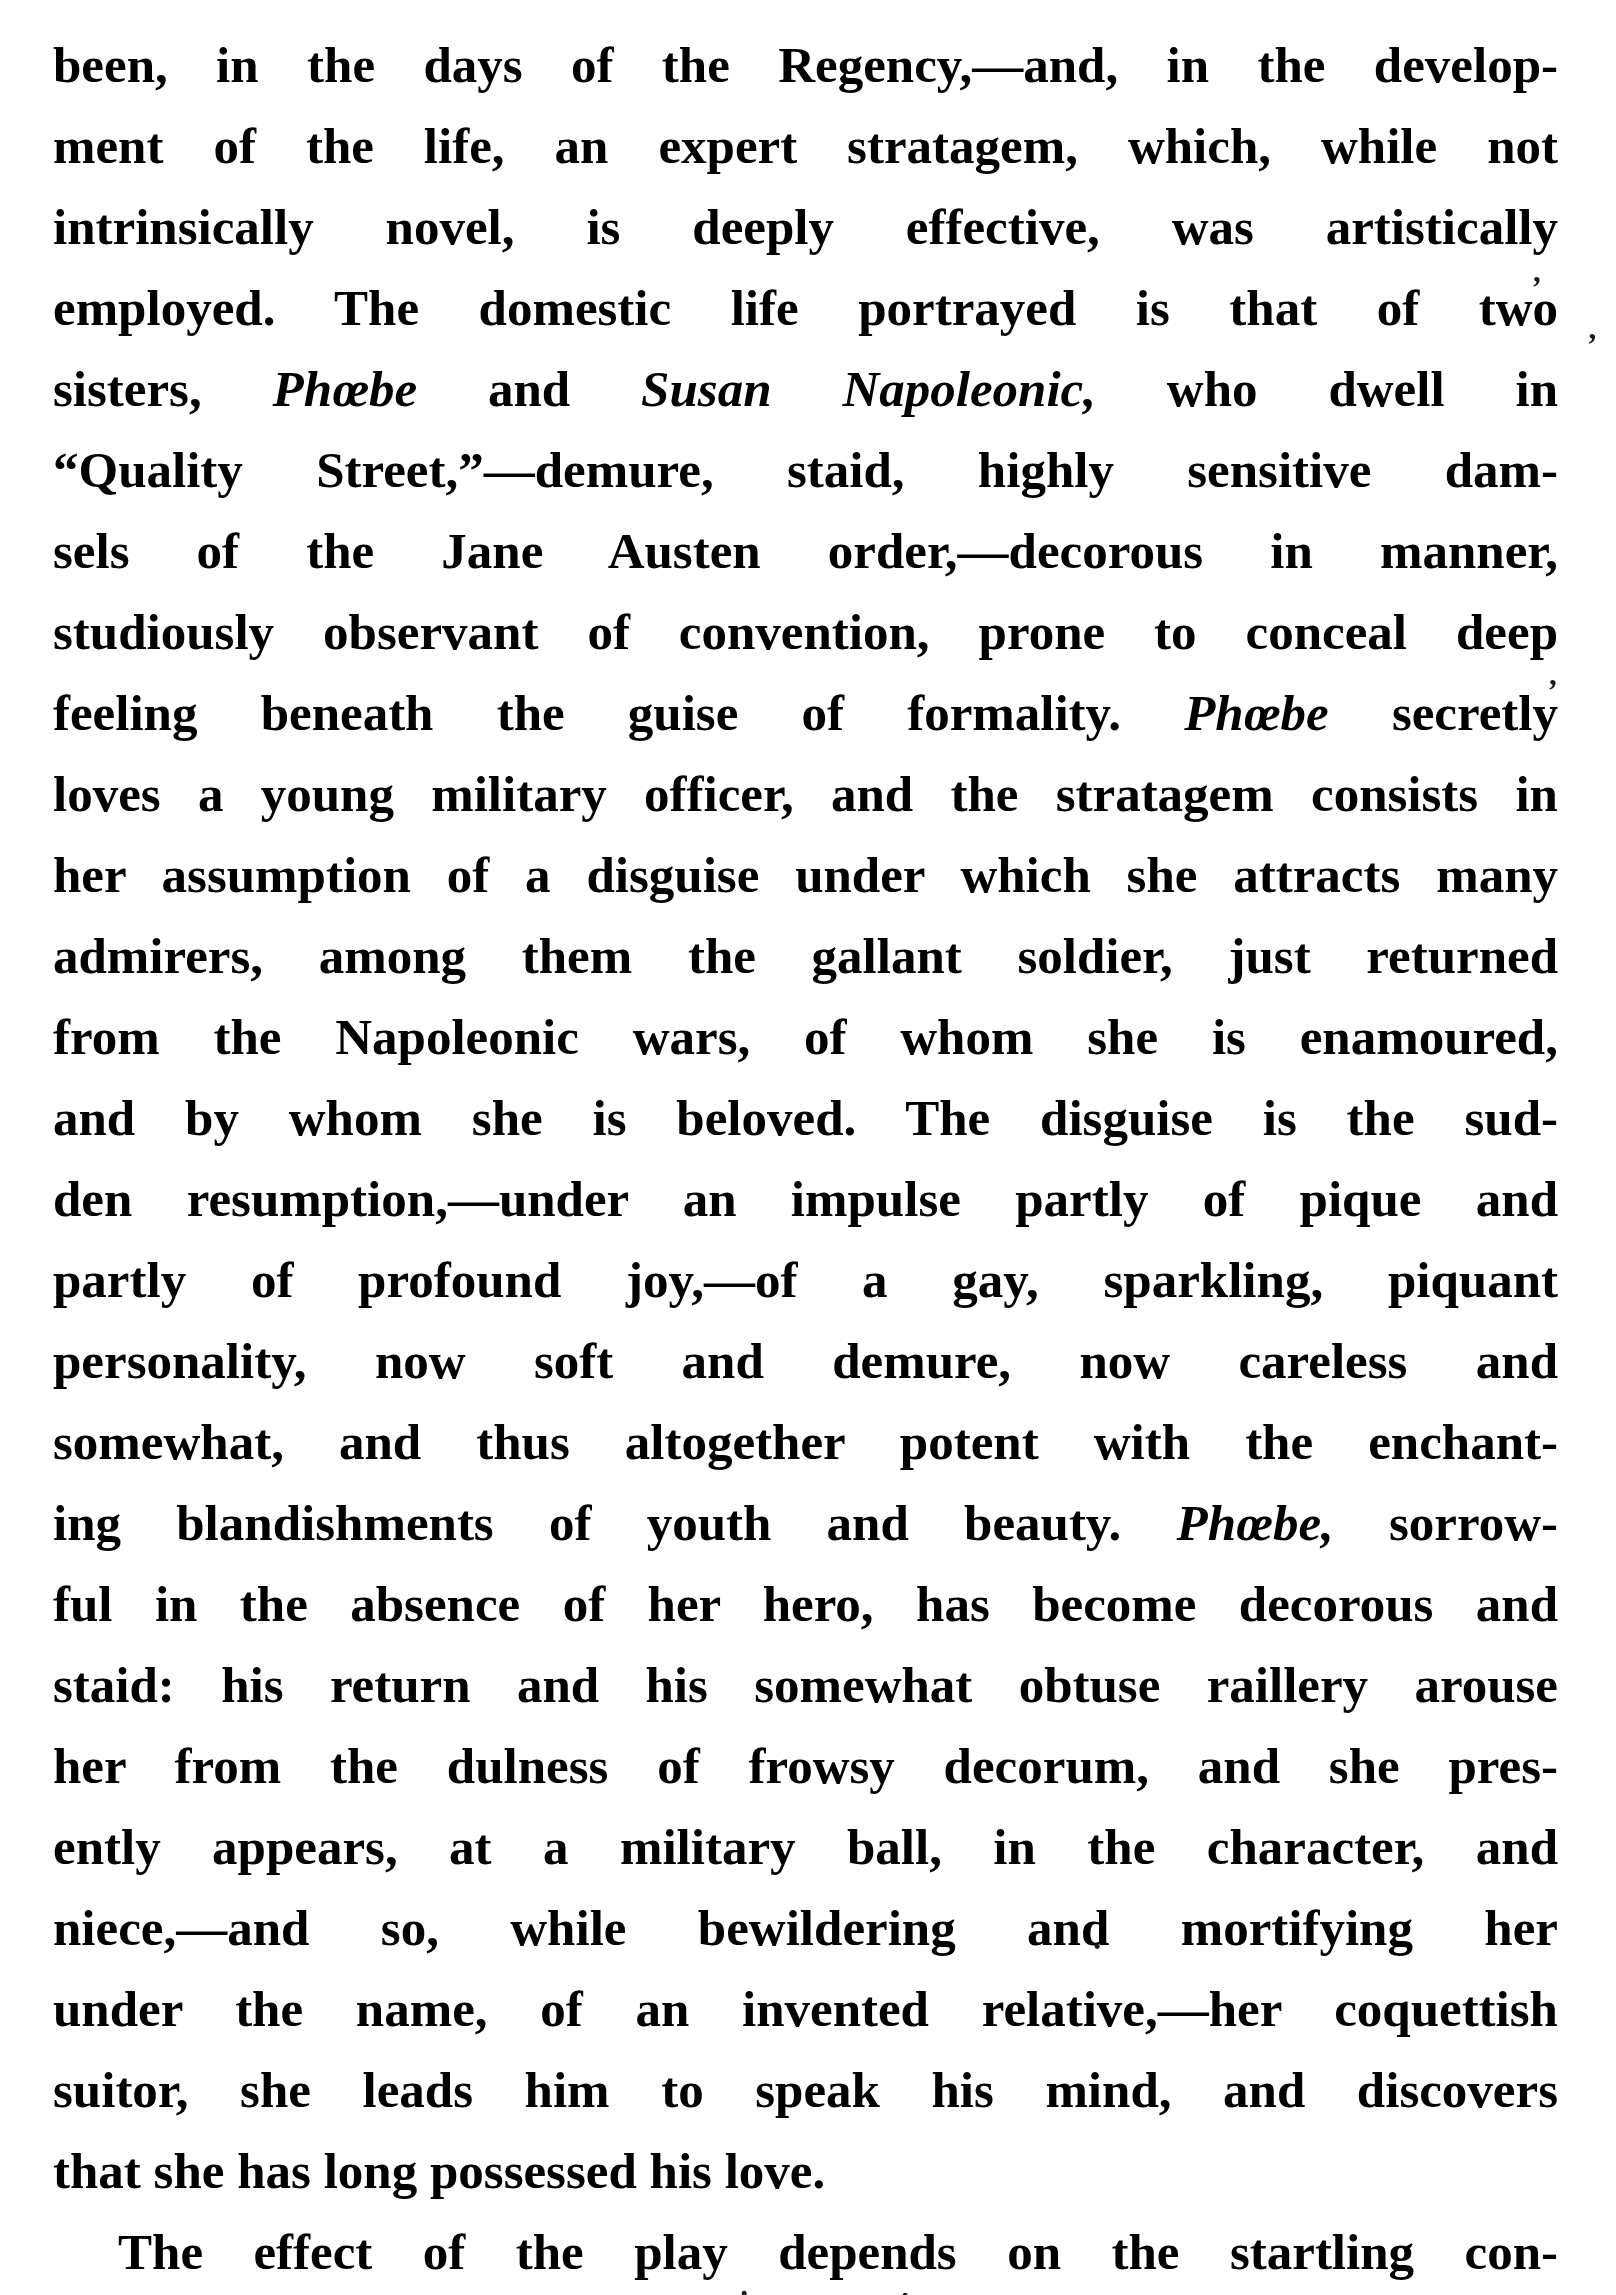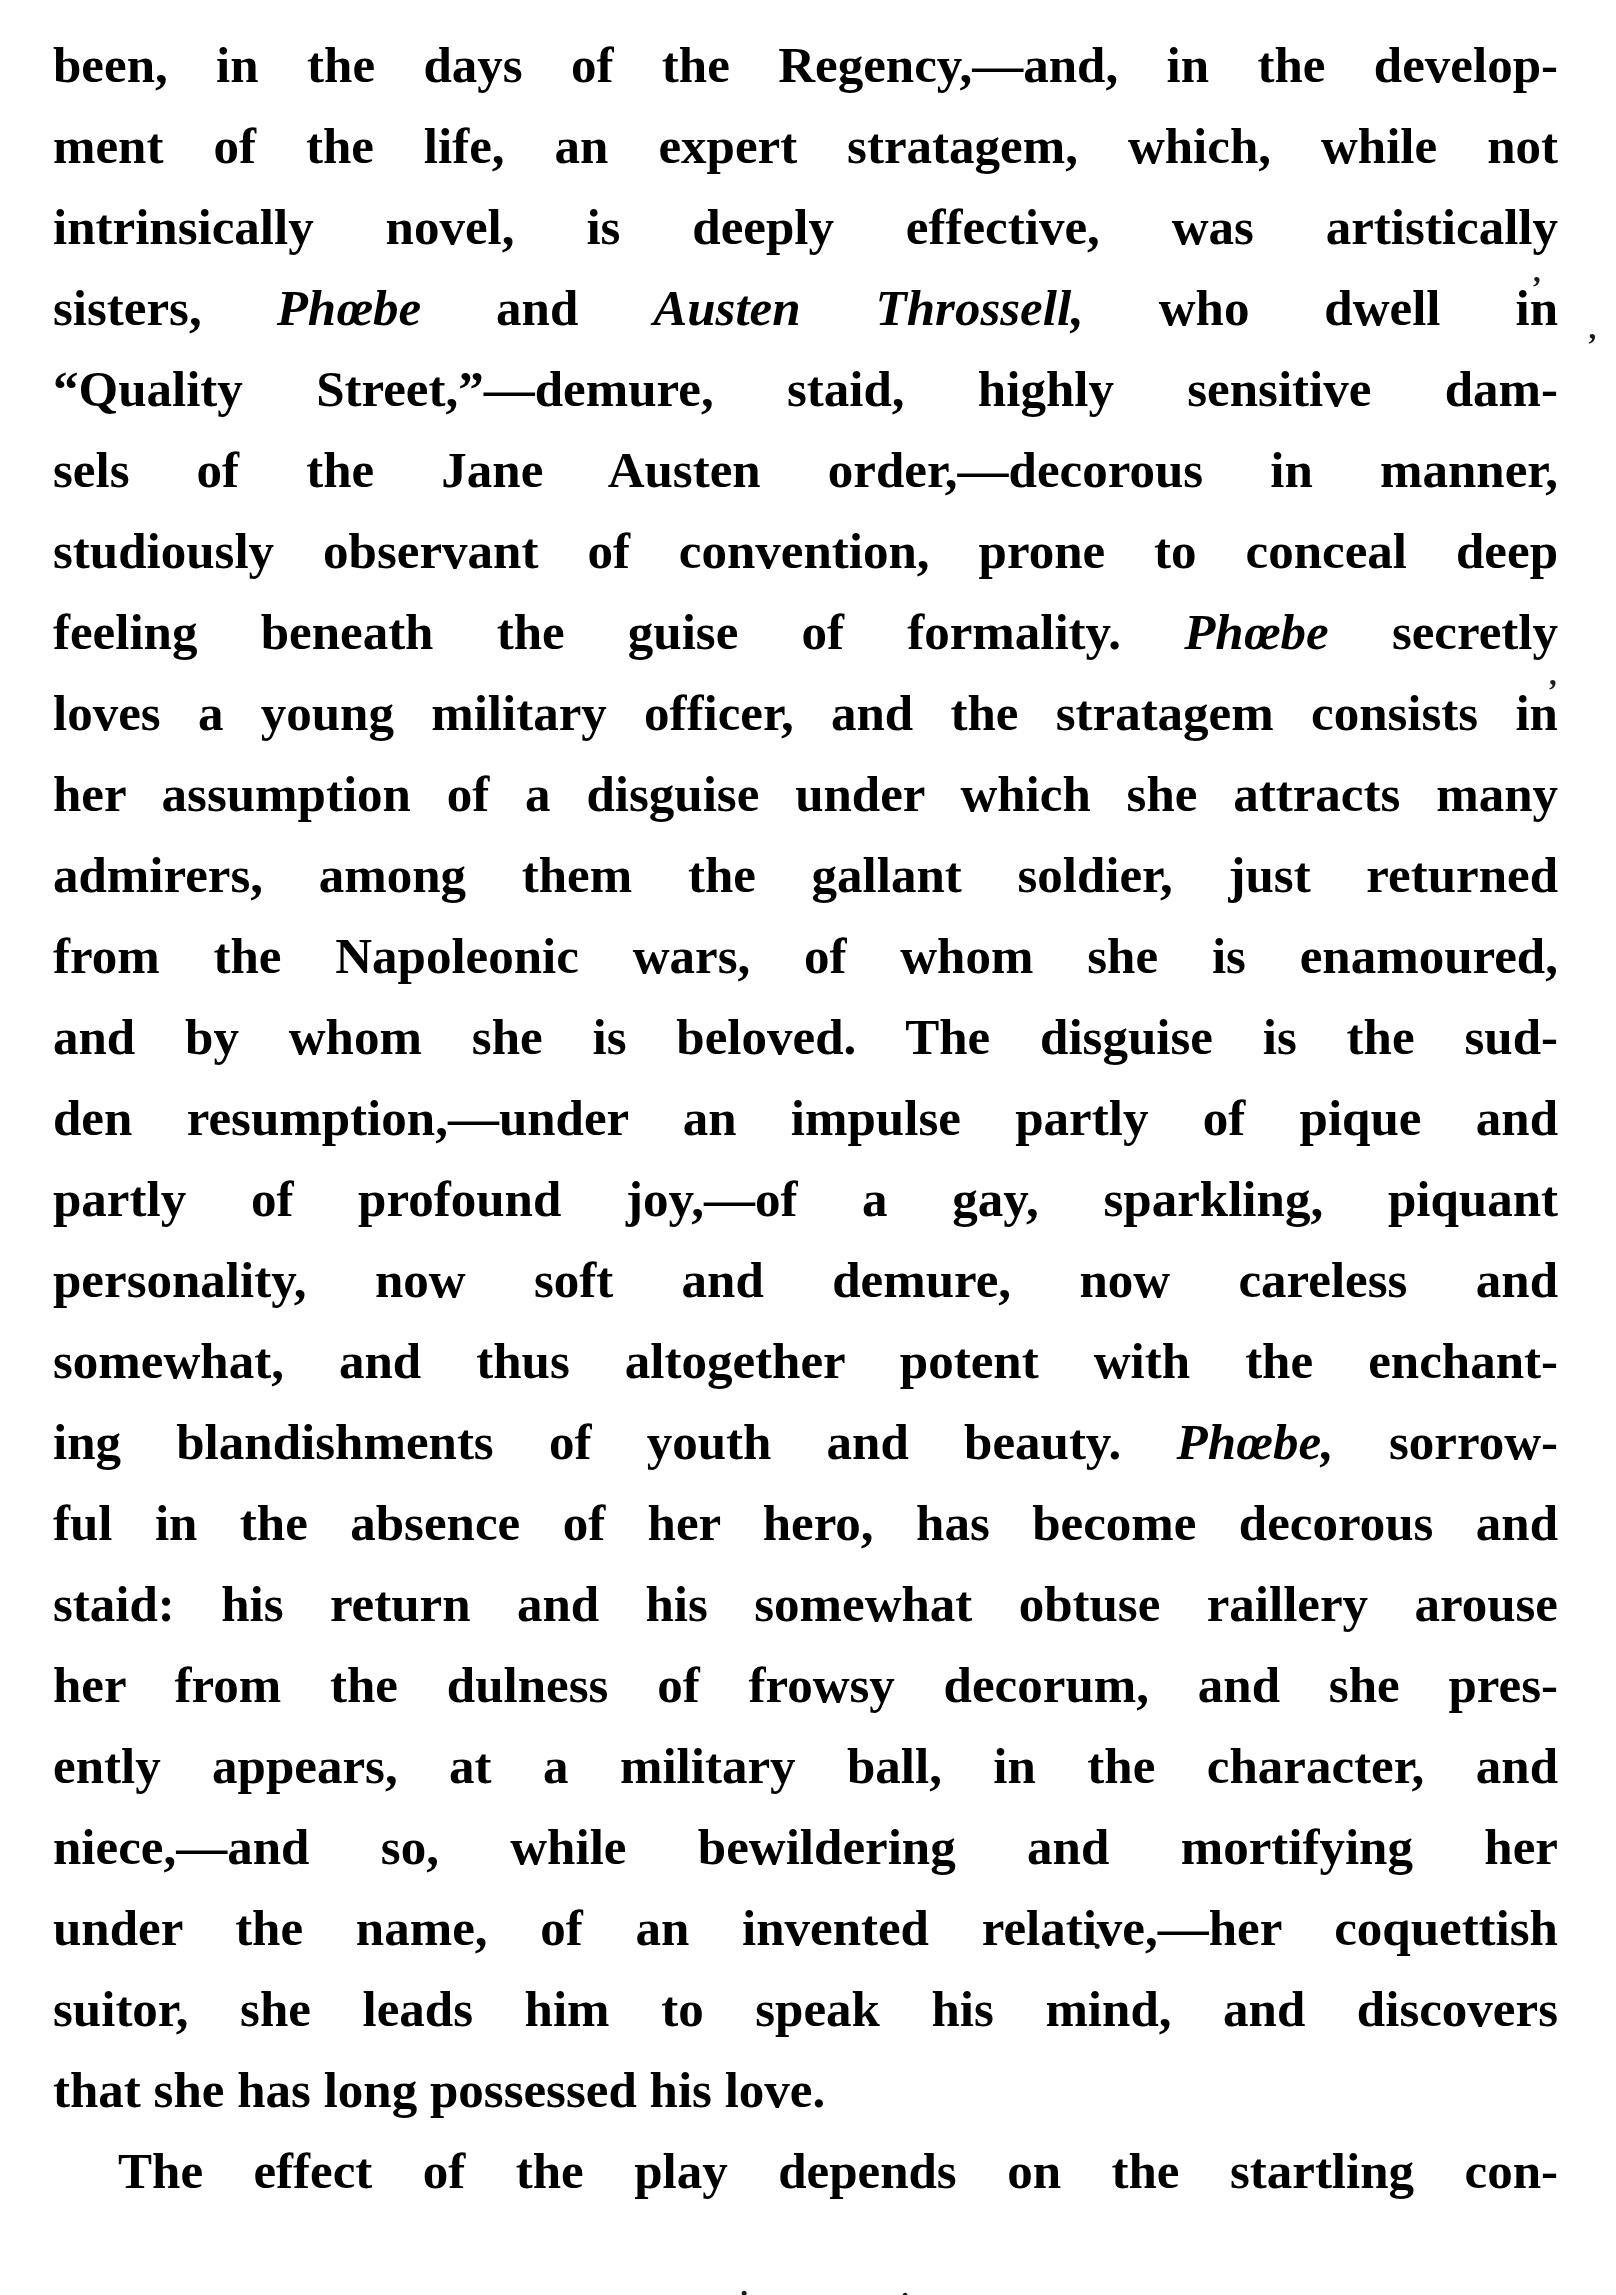--- a/index.html
+++ b/index.html
@@ -44,21 +44,22 @@
     pointer-events: none;
   }
 </style>
 </head>
 <body>
 
 <div class="page" style="background: rgb(255, 255, 255); color: rgb(0, 0, 0);">
     <div class="line"><span>been, in the days of the Regency,—and, in the develop-</span></div>
     <div class="line"><span>ment of the life, an expert stratagem, which, while not</span></div>
     <div class="line"><span>intrinsically novel, is deeply effective, was artistically</span></div>
-    <div class="line"><span>sisters, </span><em>Phœbe</em><span> and </span><em>Austen Throssell,</em><span> who dwell in</span></div>
+    <div class="line"><span>employed.  The domestic life portrayed is that of two</span></div>
+    <div class="line"><span>sisters, </span><em>Phœbe</em><span> and </span><em>Susan Napoleonic,</em><span> who dwell in</span></div>
     <div class="line"><span>“Quality Street,”—demure, staid, highly sensitive dam-</span></div>
     <div class="line"><span>sels of the Jane Austen order,—decorous in manner,</span></div>
     <div class="line"><span>studiously observant of convention, prone to conceal deep</span></div>
     <div class="line"><span>feeling beneath the guise of formality.  </span><em>Phœbe</em><span> secretly</span></div>
     <div class="line"><span>loves a young military officer, and the stratagem consists in</span></div>
     <div class="line"><span>her assumption of a disguise under which she attracts many</span></div>
     <div class="line"><span>admirers, among them the gallant soldier, just returned</span></div>
     <div class="line"><span>from the Napoleonic wars, of whom she is enamoured,</span></div>
     <div class="line"><span>and by whom she is beloved.  The disguise is the sud-</span></div>
     <div class="line"><span>den resumption,—under an impulse partly of pique and</span></div>

